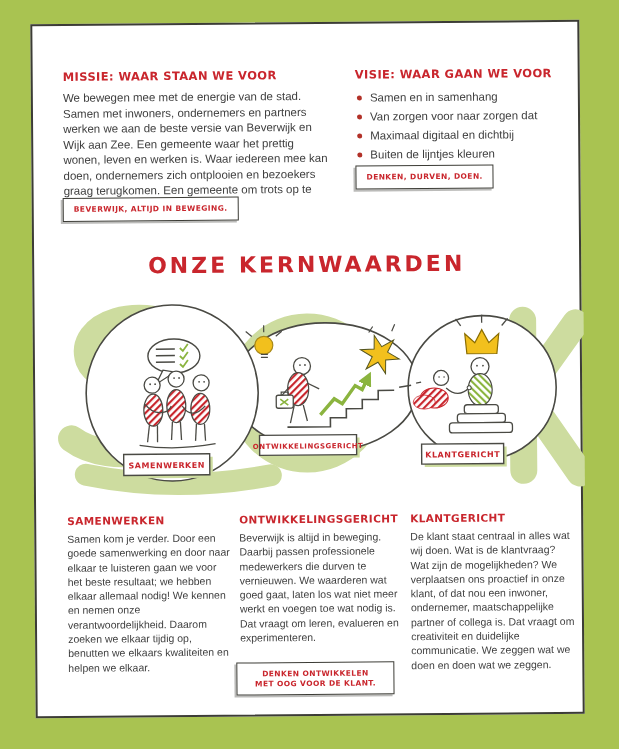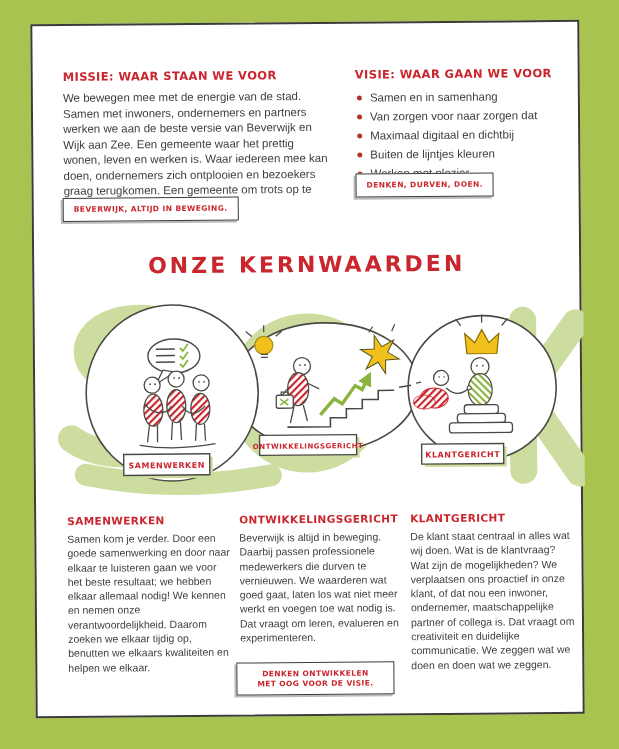--- a/index.html
+++ b/index.html
@@ -32,21 +32,21 @@
     border-radius:50%;background:#b23128;
   }
   .badge{
     display:inline-block;border:1.5px solid #3c3c36;background:#fff;
     font-family:"DejaVu Sans",sans-serif;
     color:#c9262d;font-weight:bold;font-size:7.5px;letter-spacing:.4px;
     padding:6px 10px;box-shadow:-2px 2px 0 rgba(60,60,54,.35);
     text-align:center;line-height:9.5px;
   }
   .badge-mission{position:absolute;left:29px;top:172px;}
-  .badge-vision{position:absolute;left:322px;top:150px;}
+  .badge-vision{position:absolute;left:322px;top:142px;}
   .page-title{
     position:absolute;left:0;top:228px;width:100%;text-align:center;
     font-family:"DejaVu Sans",sans-serif;
     font-size:22px;font-weight:bold;color:#c9262d;letter-spacing:3px;
     margin:0;
   }
   .illustration{position:absolute;left:0px;top:263px;width:549px;height:217px;}
   .col{position:absolute;width:166px;top:489px;}
   .col h2{font-size:10.5px;margin-bottom:5px;}
   .col p.body{font-size:10.5px;line-height:14.3px;}
@@ -243,16 +243,16 @@
     <p class="body">Beverwijk is altijd in beweging. Daarbij passen professionele medewerkers die durven te vernieuwen. We waarderen wat goed gaat, laten los wat niet meer werkt en voegen toe wat nodig is. Dat vraagt om leren, evalueren en experimenteren.</p>
   </section>
 
   <section class="col col-3">
     <h2>KLANTGERICHT</h2>
     <p class="body">De klant staat centraal in alles wat wij doen. Wat is de klantvraag? Wat zijn de mogelijkheden? We verplaatsen ons proactief in onze klant, of dat nou een inwoner, ondernemer, maatschappelijke partner of collega is. Dat vraagt om creativiteit en duidelijke communicatie. We zeggen wat we doen en doen wat we zeggen.</p>
   </section>
 
   <div class="badge badge-footer">
     <span>DENKEN ONTWIKKELEN</span><br>
-    <span>MET OOG VOOR DE VISIE.</span>
+    <span>MET OOG VOOR DE KLANT.</span>
   </div>
 
 </div>
 
 </body></html>

